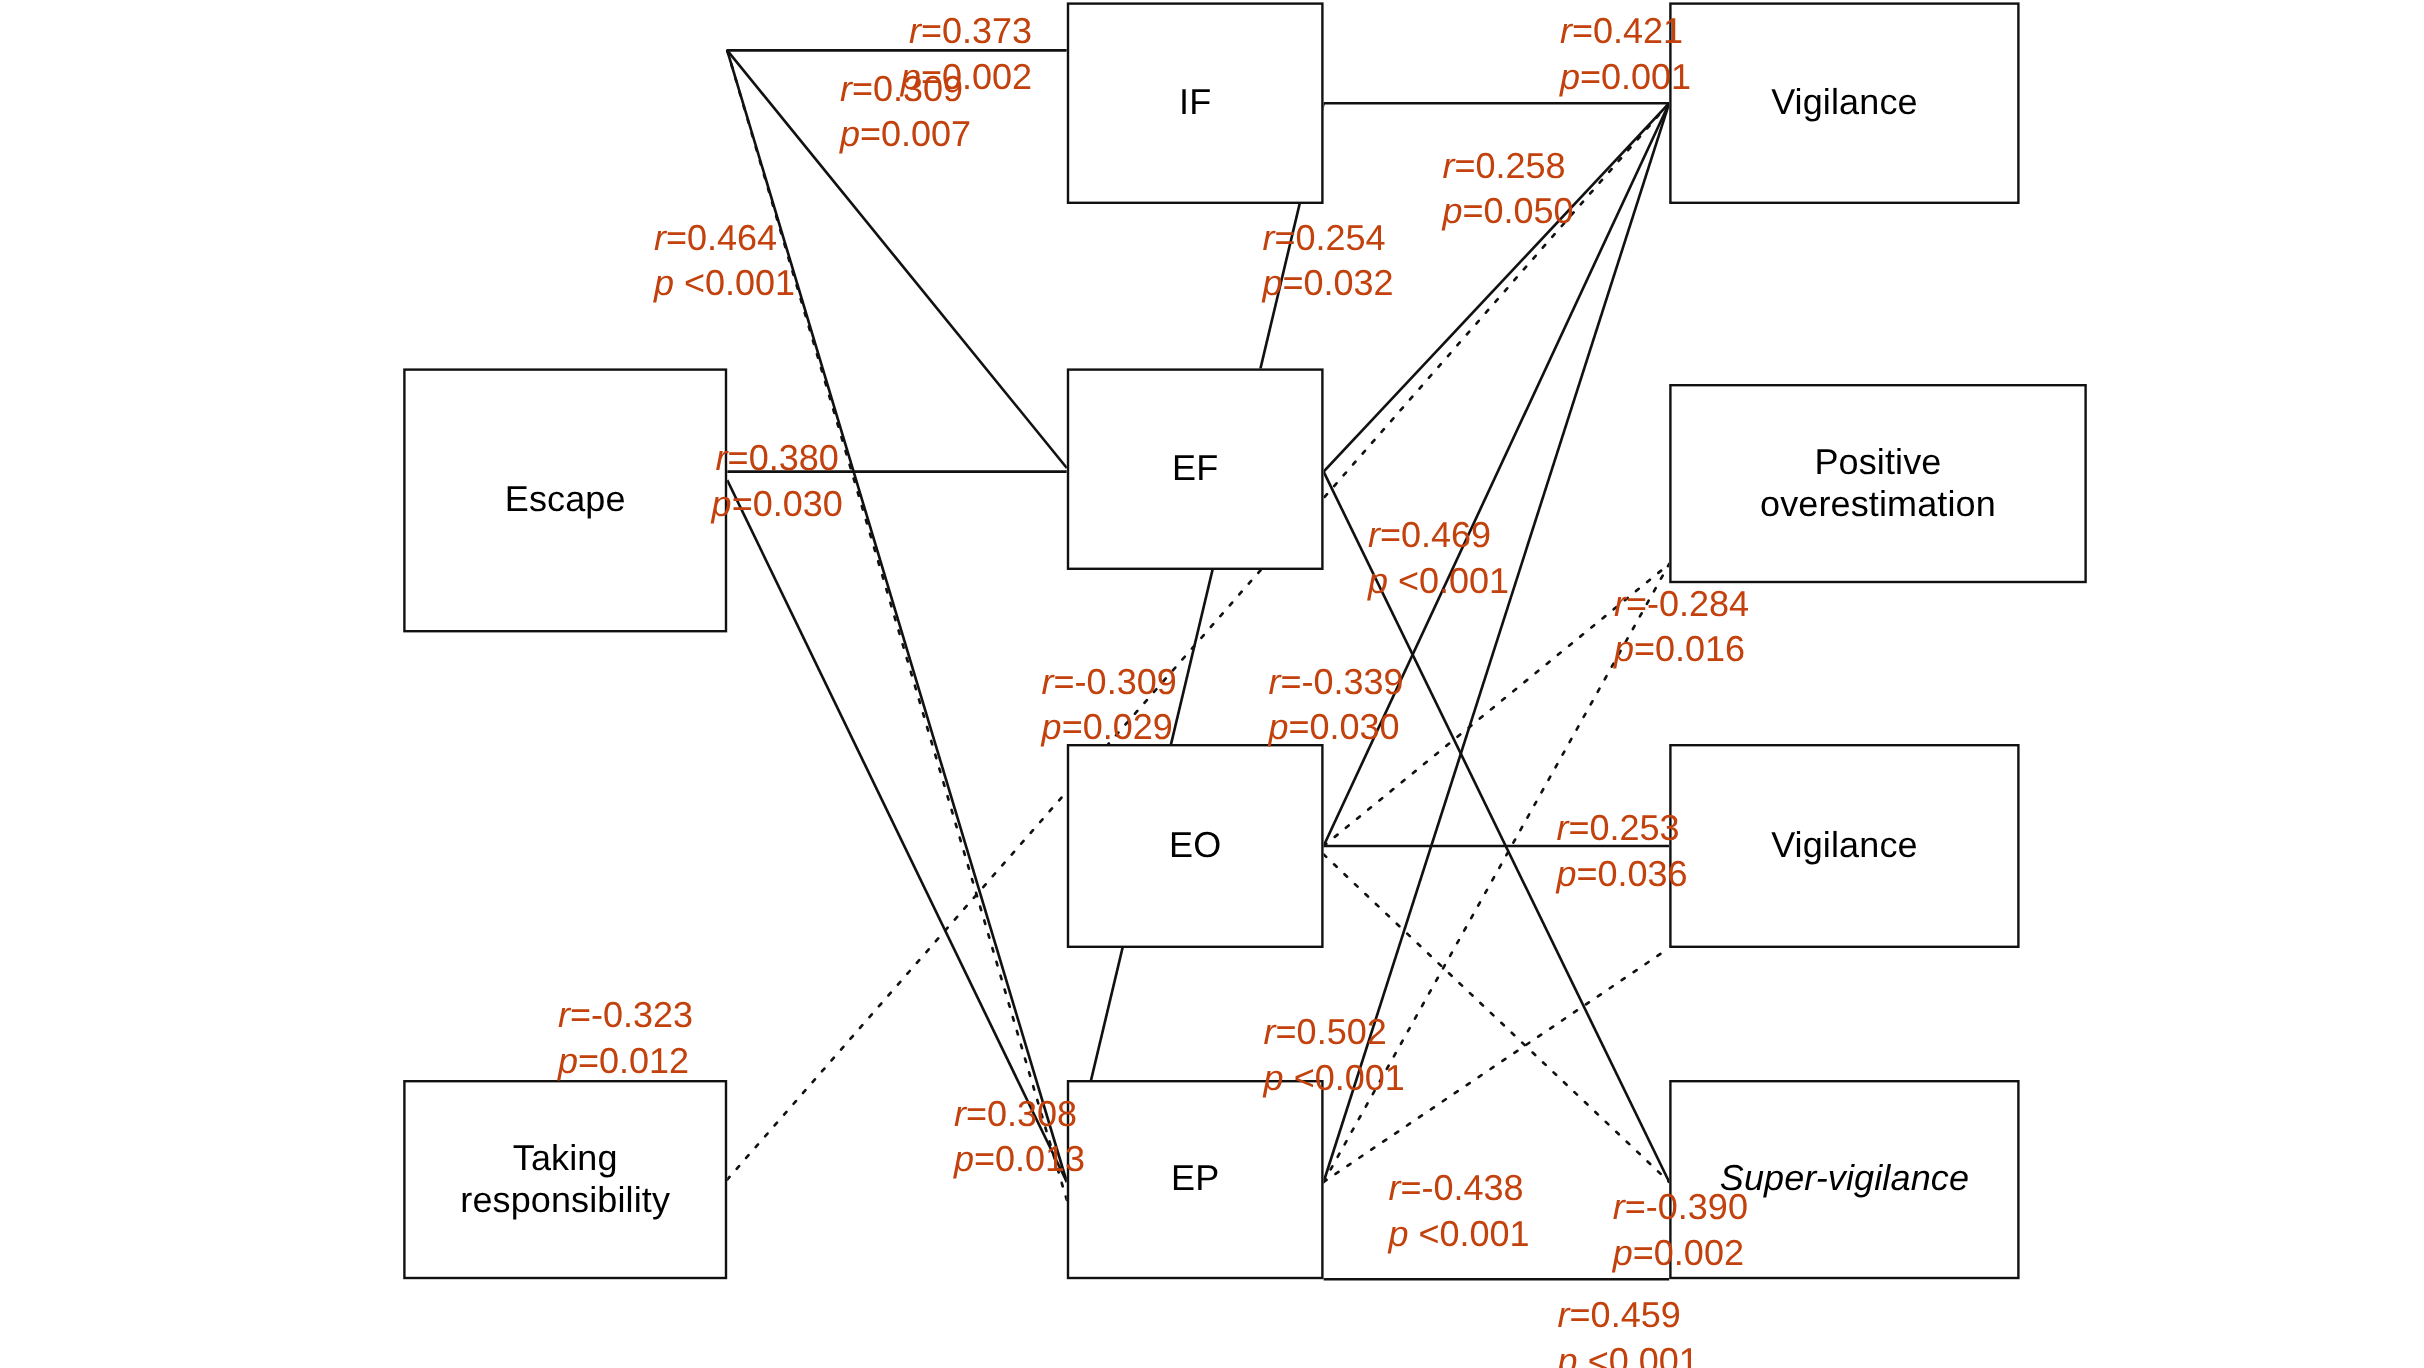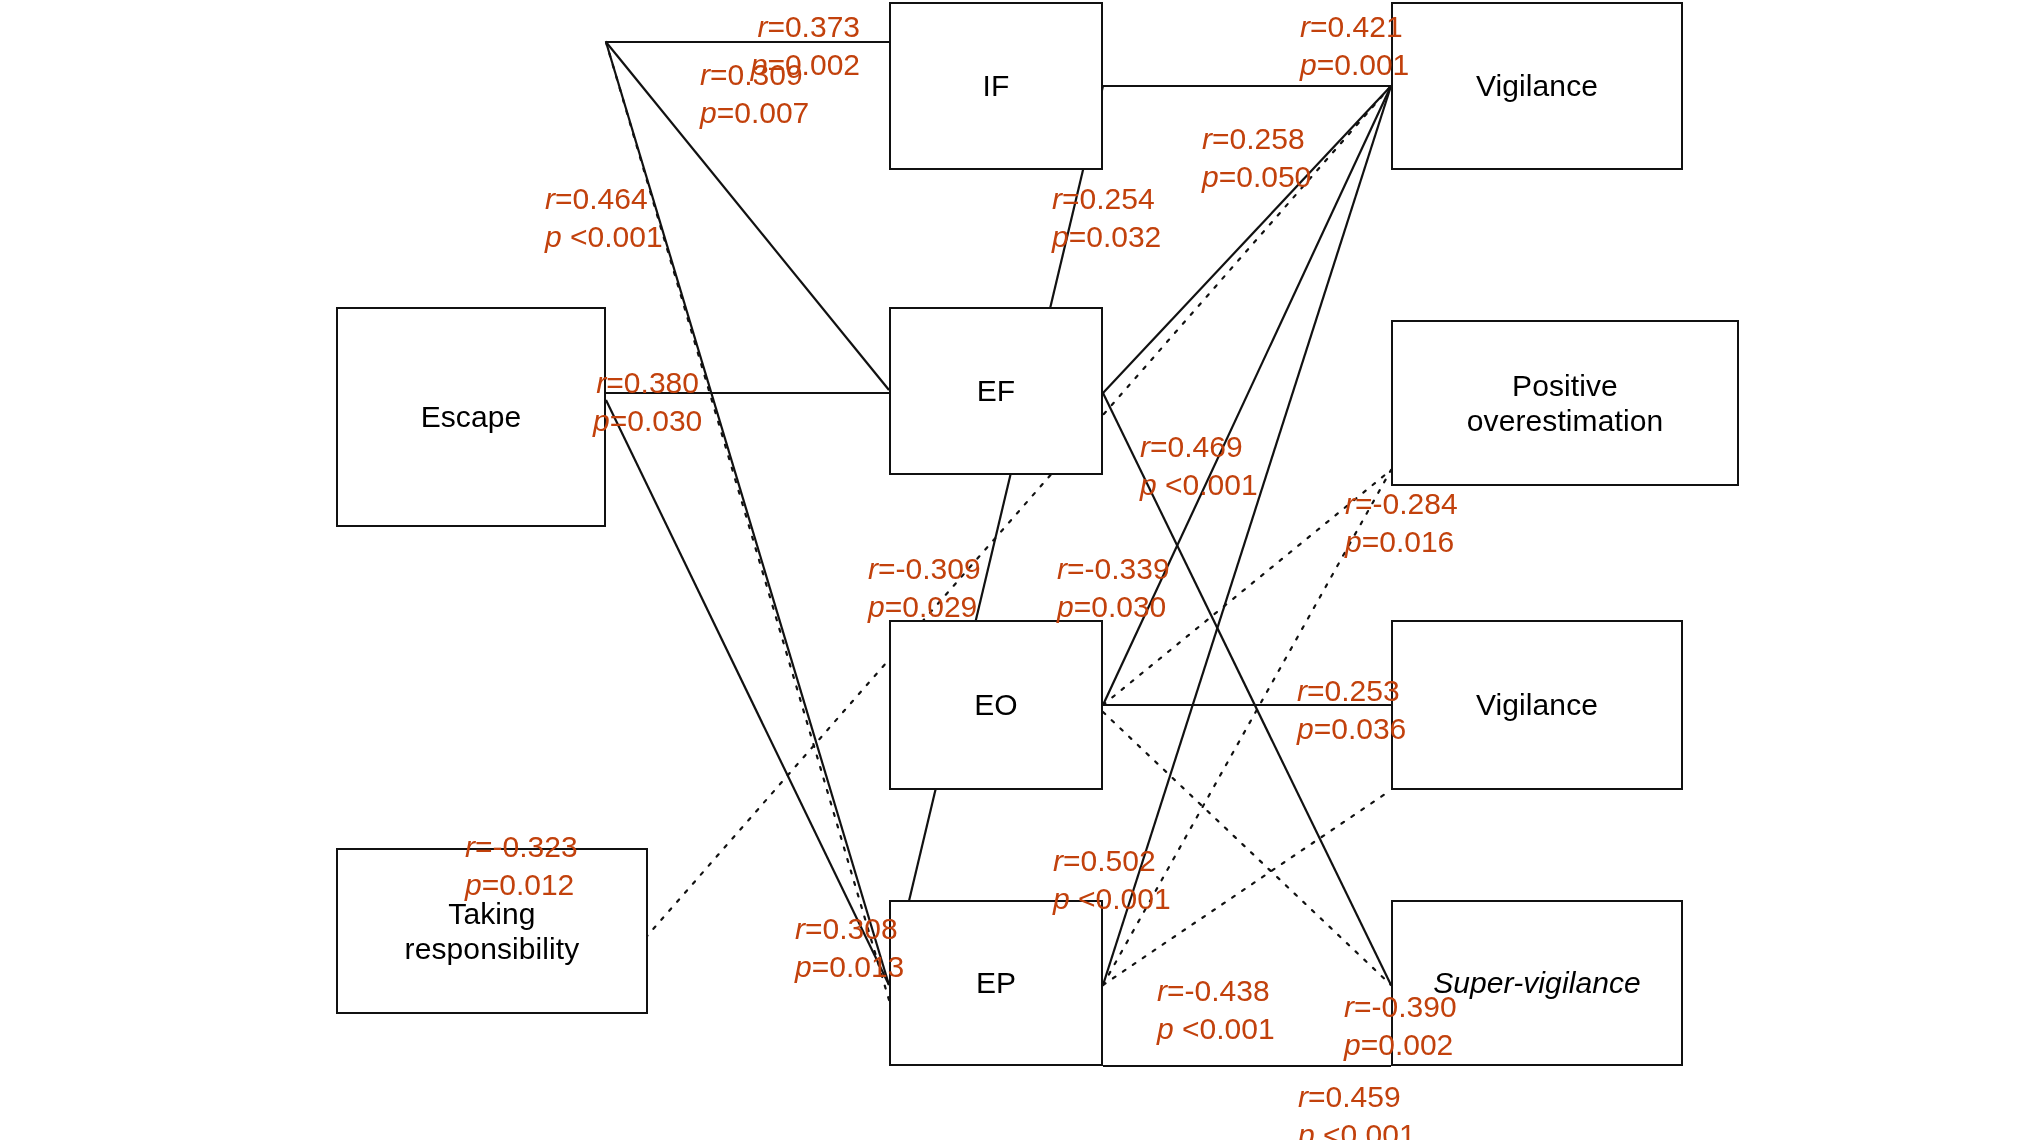--- a/index.html
+++ b/index.html
@@ -50,21 +50,21 @@
 
       <line x1="606" y1="983" x2="1391" y2="86" stroke-dasharray="3 9" stroke-linecap="round"></line>
     </g>
   </svg>
 
 
   <div class="node" style="left:336px;top:307px;width:270px;height:220px;">
     <span>Escape</span>
   </div>
 
-  <div class="node" style="left:336px;top:848px;width:312px;height:166px;">
+  <div class="node" style="left:336px;top:900px;width:270px;height:166px;">
     <span class="wrap"><span>Taking</span><br><span>responsibility</span></span>
   </div>
 
   <div class="node" style="left:889px;top:2px;width:214px;height:168px;">
     <span>IF</span>
   </div>
 
   <div class="node" style="left:889px;top:307px;width:214px;height:168px;">
     <span>EF</span>
   </div>

